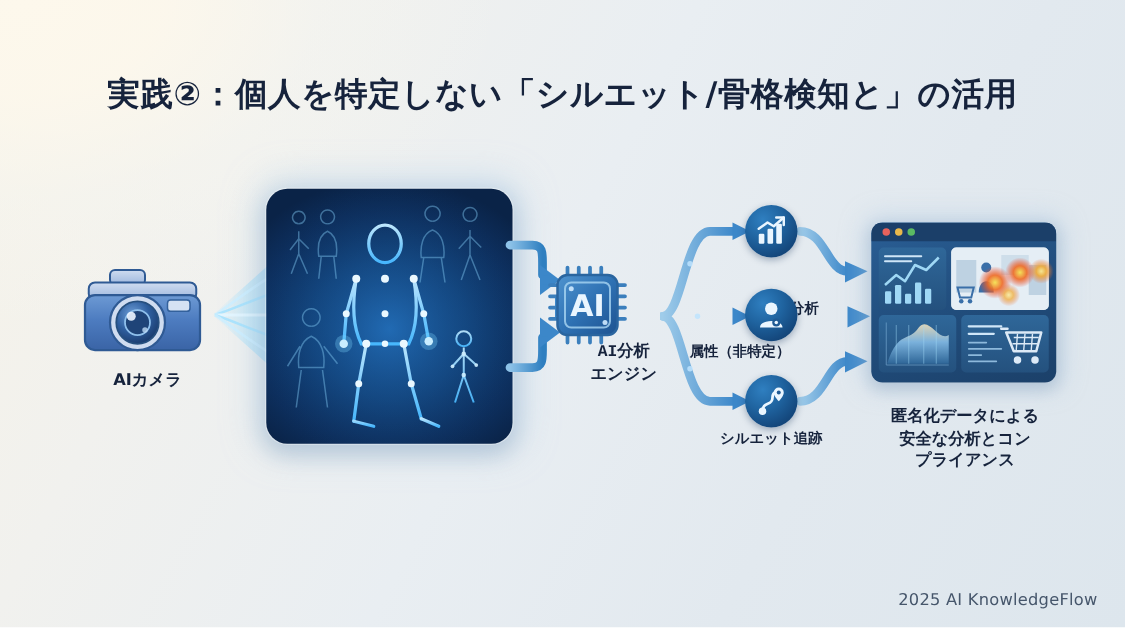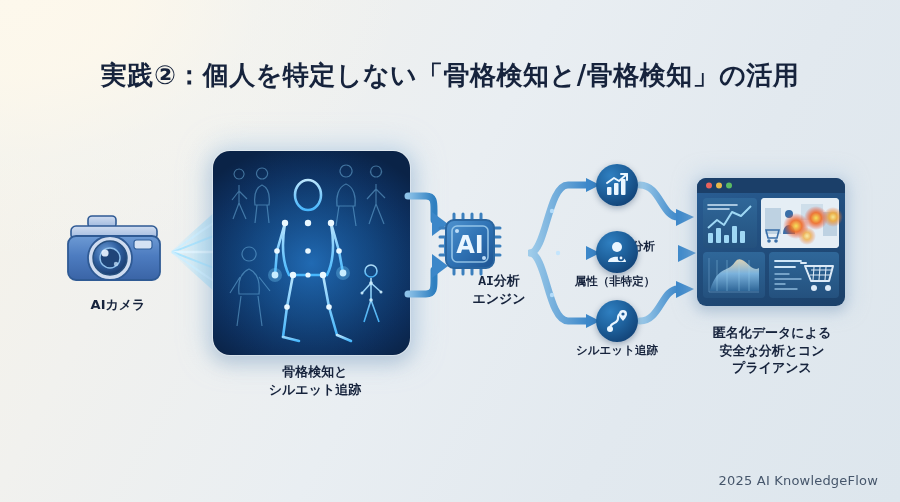--- a/index.html
+++ b/index.html
@@ -142,59 +142,58 @@
 
   .node-caption {
     position: absolute;
     text-align: center;
     font-size: 11.5px;
     font-weight: bold;
     color: #16233c;
     white-space: nowrap;
   }
   #caption-flow { left: 572px; top: 207px; width: 120px; margin-top: 32px; }
-  #caption-attr { left: 545px; top: 274px; width: 140px; }
+  #caption-attr { left: 522px; top: 274px; width: 140px; }
   #caption-route { left: 552px; top: 343px; width: 130px; }
 
   
   #dashboard-node {
     position: absolute;
     left: 697px;
     top: 178px;
     width: 148px;
     height: 128px;
     border-radius: 9px;
     background: linear-gradient(160deg, #2a5f96 0%, #224f7f 45%, #1b4069 100%);
     box-shadow: 0 0 18px 6px rgba(180,205,230,0.5), 0 4px 12px rgba(20,50,90,0.22);
     overflow: hidden;
   }
   #dashboard-caption {
     left: 682px;
     top: 325px;
     width: 180px;
     font-size: 13px;
-    font-family: Liberation Mono, monospace;
   }
 
   
   #footer {
     position: absolute;
     right: 22px;
     bottom: 14px;
     font-size: 13px;
     color: #46566b;
     letter-spacing: 0.2px;
   }
 </style>
 </head>
 <body>
 
 <div id="slide">
 
-  <div class="title">実践②：個人を特定しない「骨格検知と/骨格検知」の活用</div>
+  <div class="title">実践②：個人を特定しない「シルエット/骨格検知と」の活用</div>
 
   <div id="camera-node">
     <svg width="112" height="78" viewBox="0 0 112 78">
       <defs>
         <linearGradient id="camBody" x1="0" y1="0" x2="0" y2="1">
           <stop offset="0" stop-color="#6d9ad4"></stop>
           <stop offset="0.45" stop-color="#4d7cc0"></stop>
           <stop offset="1" stop-color="#3a64a6"></stop>
         </linearGradient>
         <linearGradient id="camTop" x1="0" y1="0" x2="0" y2="1">
@@ -317,22 +316,20 @@
         <circle cx="74" cy="156" r="2.8"></circle>
           <circle cx="116" cy="156" r="2.8"></circle>
         <circle cx="62" cy="124" r="3.4"></circle>
           <circle cx="130" cy="122" r="3.4"></circle>
       </g>
 
       <circle cx="62" cy="124" r="7" fill="#7fd6ff" opacity="0.3"></circle>
       <circle cx="130" cy="122" r="7" fill="#7fd6ff" opacity="0.3"></circle>
     </svg>
   </div>
-  <div class="caption" id="skeleton-caption">骨格検知と
-シルエット追跡</div>
 
   <div id="arrows-1">
     <svg width="72" height="110" viewBox="0 0 72 110">
       <defs>
         <linearGradient id="arrG" x1="0" y1="0" x2="1" y2="0">
           <stop offset="0" stop-color="#8dc2e8"></stop>
           <stop offset="1" stop-color="#2f7fc0"></stop>
         </linearGradient>
       </defs>
 

